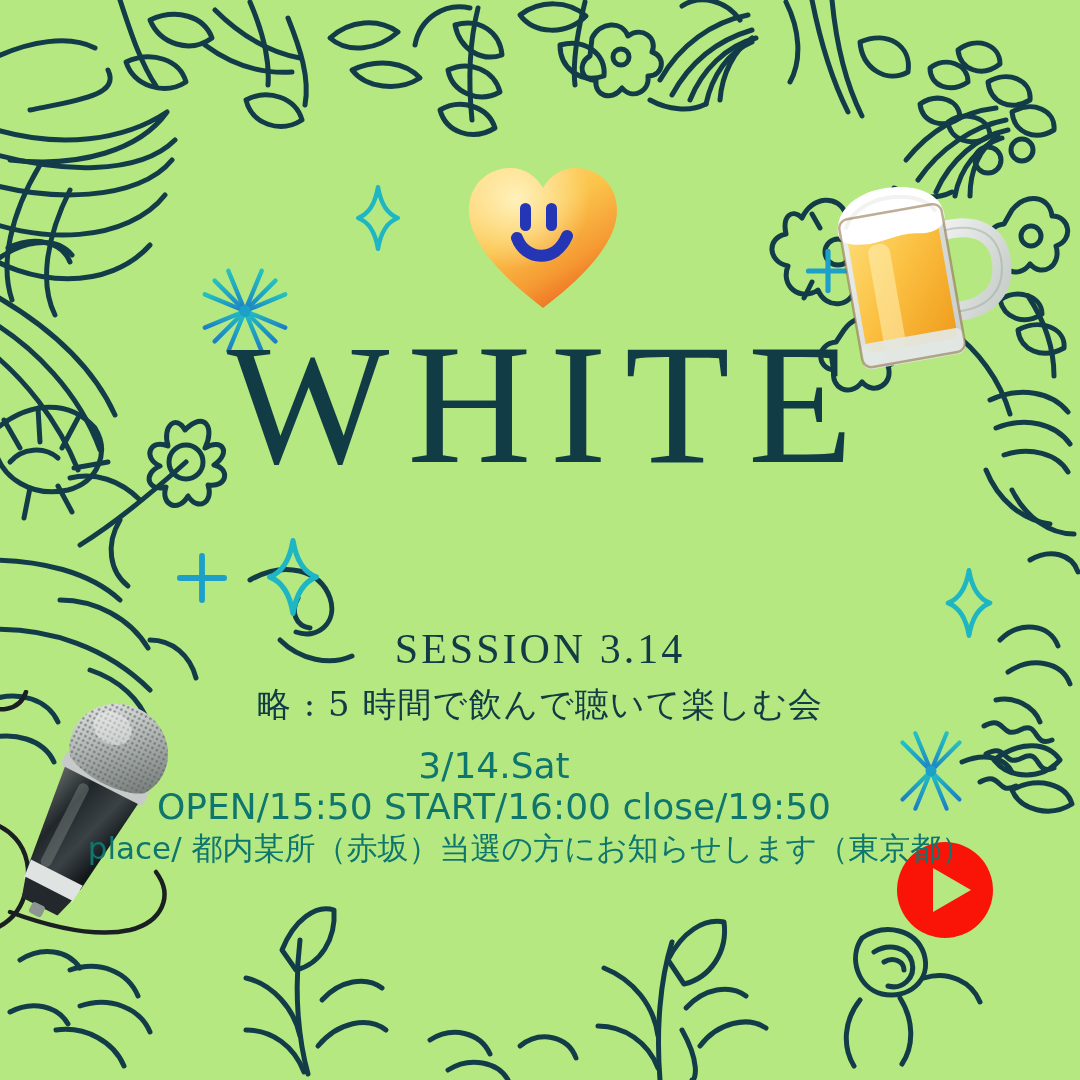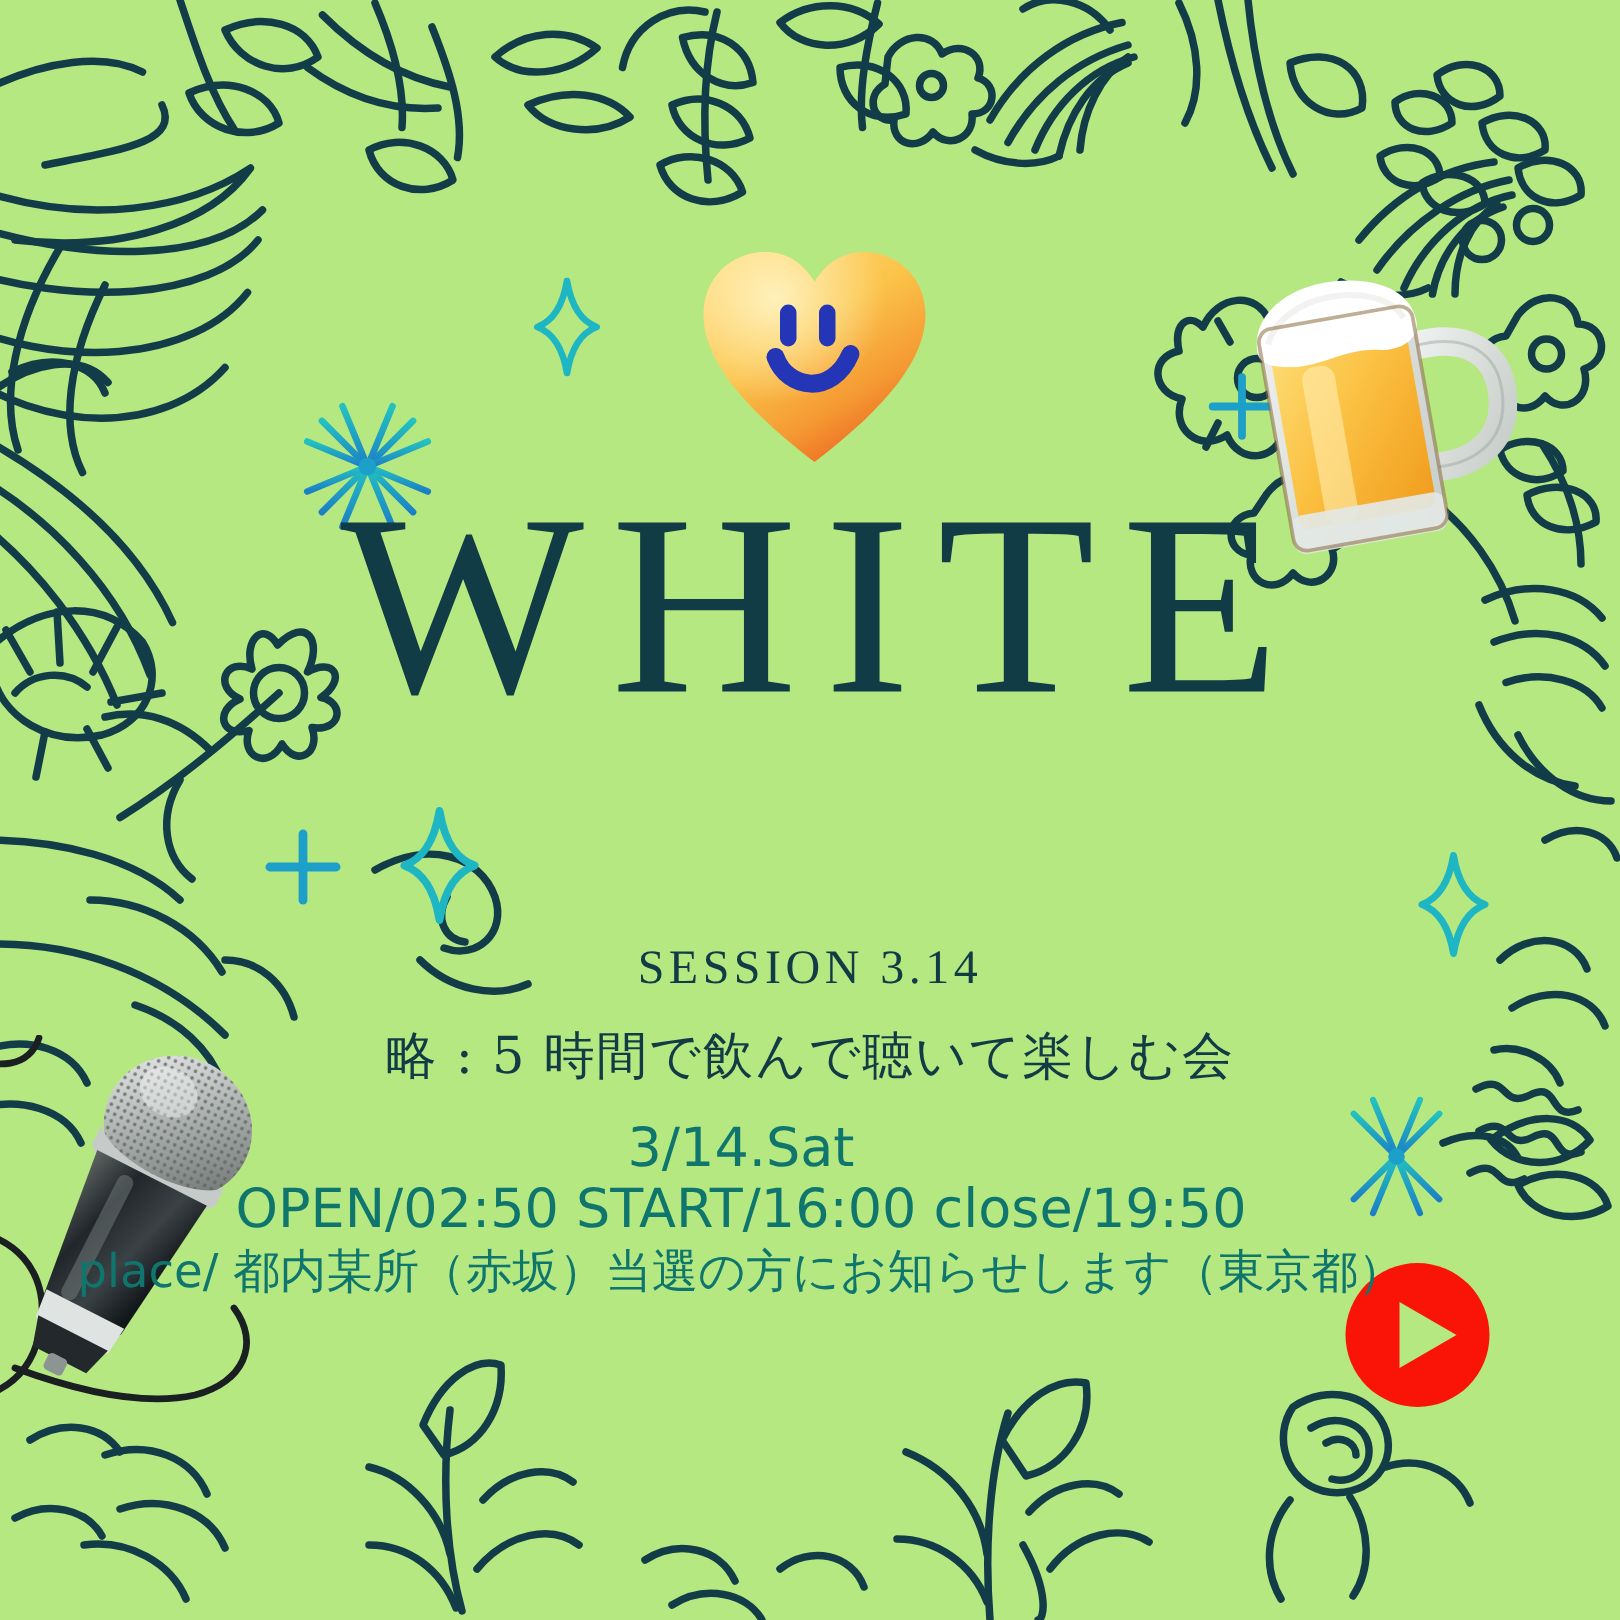--- a/index.html
+++ b/index.html
@@ -30,36 +30,36 @@
     color:#113b45;
     font-weight:400;
     line-height:1;
     white-space:nowrap;
   }
   #title-white{top:318px;font-size:172px;letter-spacing:18px;text-indent:18px;}
   #title-day{top:470px;font-size:172px;letter-spacing:14px;text-indent:14px;}
   #session{
     position:absolute;left:0;top:628px;width:1080px;text-align:center;
     font-family:"Liberation Serif", serif;
-    color:#113b45;font-size:32px;letter-spacing:3px;line-height:1;
+    color:#113b45;font-size:42px;letter-spacing:3px;line-height:1;
   }
   #subtitle{
     position:absolute;left:0;top:682px;width:1080px;text-align:center;
     font-family:"DejaVu Serif", serif;
     color:#113b45;font-size:34px;letter-spacing:1px;line-height:1.3;
   }
   .bold-line{
     position:absolute;left:0;width:988px;text-align:center;
     font-family:"DejaVu Sans", sans-serif;
     color:#0f766e;font-weight:normal;line-height:1;
     white-space:nowrap;
   }
   #date-line{top:748px;font-size:36px;letter-spacing:0px;}
   #time-line{top:789px;font-size:36px;letter-spacing:0px;}
-  #place-line{top:833px;font-size:31px;letter-spacing:0px;}
+  #place-line{top:833px;font-size:31px;letter-spacing:0px;margin-left:36px;}
 </style>
 </head>
 <body>
 
 <div id="poster">
 
   <svg id="doodles" viewBox="0 0 1080 1080" xmlns="http://www.w3.org/2000/svg">
     <g fill="none" stroke="#123d48" stroke-width="5" stroke-linecap="round" stroke-linejoin="round">
 
       <path d="M30 110 C80 100 120 95 108 70"></path>
@@ -385,17 +385,17 @@
   <svg id="play-btn" viewBox="0 0 100 100">
     <circle cx="50" cy="50" r="48" fill="#f91407"></circle>
     <path d="M38 28 L76 50 L38 72 Z" fill="#b5e881"></path>
   </svg>
 
   <div id="content">
     <div class="title-line" id="title-white">WHITE</div>
     <div id="session">SESSION 3.14</div>
     <div id="subtitle">略 : 5 時間で飲んで聴いて楽しむ会</div>
     <div class="bold-line" id="date-line">3/14.Sat</div>
-    <div class="bold-line" id="time-line">OPEN/02:50 START/16:00 close/19:50</div>
+    <div class="bold-line" id="time-line">OPEN/15:50 START/16:00 close/19:50</div>
     <div class="bold-line" id="place-line">place/ 都内某所（赤坂）当選の方にお知らせします（東京都）</div>
   </div>
 
 </div>
 
 </body></html>

